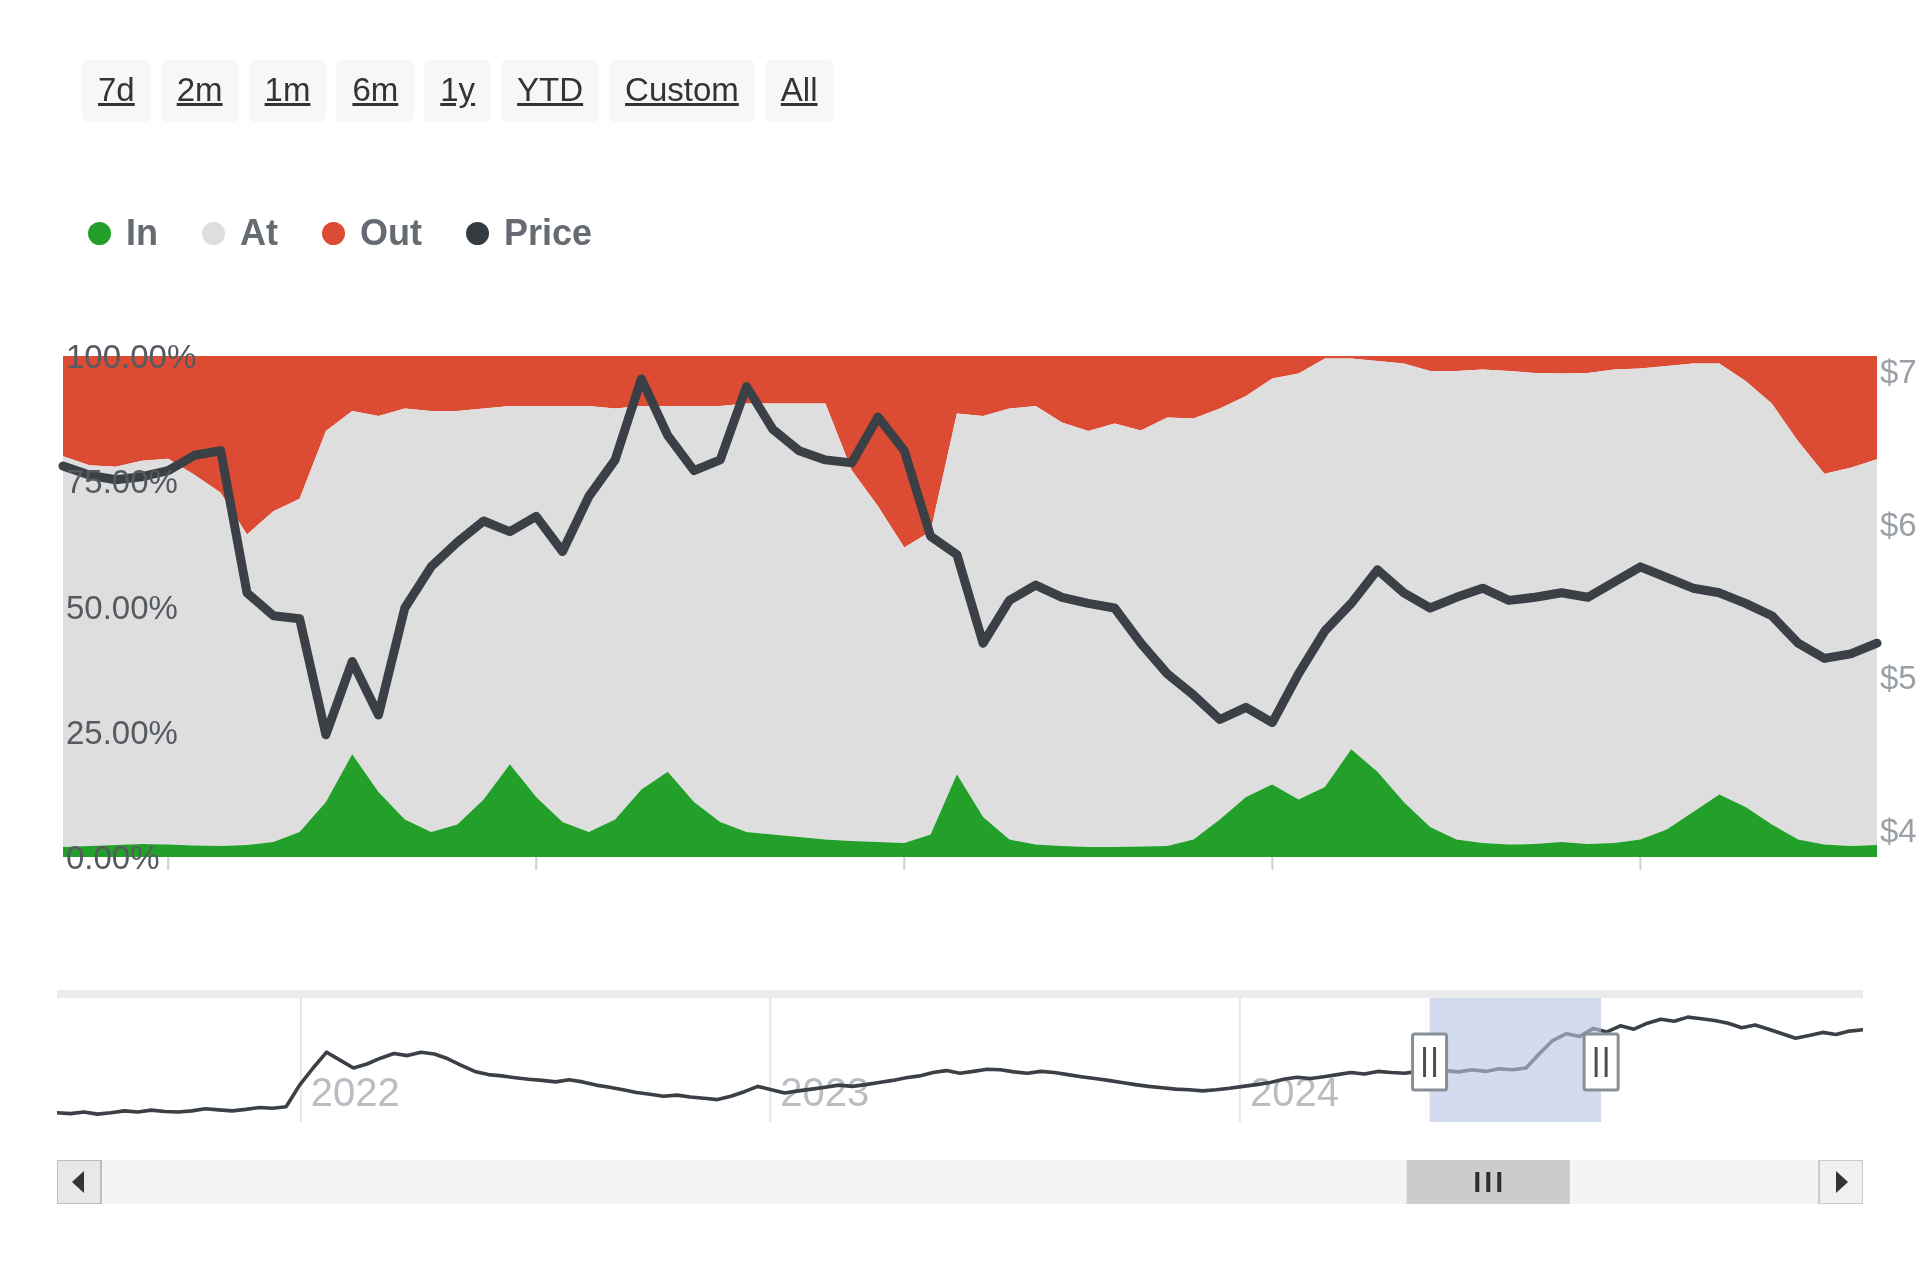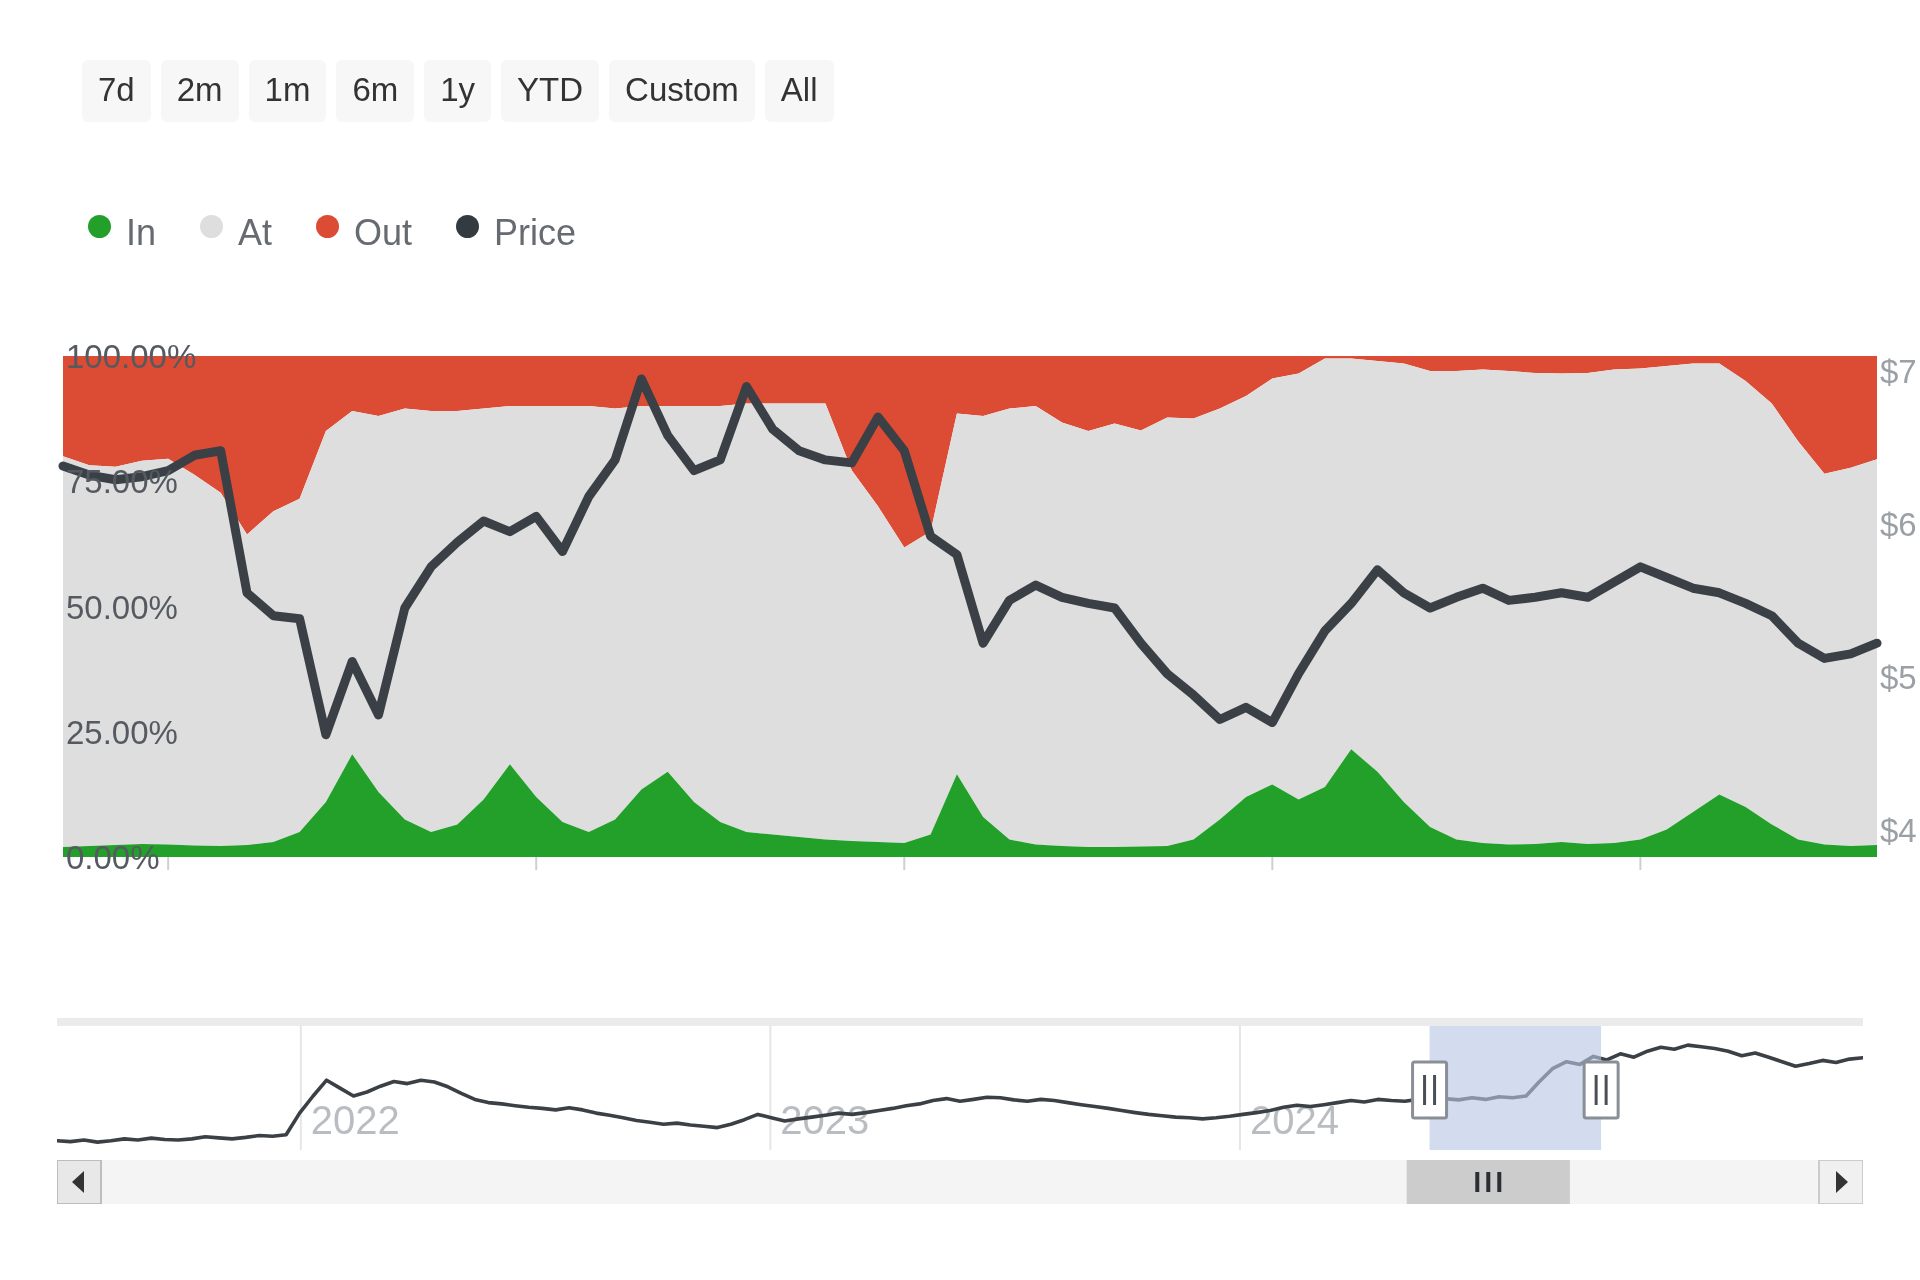--- a/index.html
+++ b/index.html
@@ -34,35 +34,38 @@
     background: #f7f7f7;
     border: none;
     border-radius: 6px;
     color: #333333;
     font-family: "Liberation Sans", sans-serif;
     font-size: 33px;
     line-height: 1;
     padding: 13px 16px 16px 16px;
     cursor: pointer;
     white-space: nowrap;
+    text-decoration: underline;
   }
 
   
   #legend {
     position: absolute;
     left: 88px;
     top: 215px;
     display: flex;
     align-items: center;
     gap: 0px;
   }
   .legend-item {
     display: flex;
+    align-items: center;
     cursor: pointer;
     margin-right: 44px;
+    font-weight: bold;
   }
   .legend-dot {
     width: 23px;
     height: 23px;
     border-radius: 50%;
     display: inline-block;
     margin-right: 15px;
   }
   .legend-label {
     font-size: 36px;
@@ -95,21 +98,21 @@
     font-size: 33px;
     fill: #5b6068;
     font-family: "Liberation Sans", sans-serif;
     text-anchor: middle;
   }
 
   
   #navigator {
     position: absolute;
     left: 57px;
-    top: 1018px;
+    top: 990px;
     width: 1806px;
     height: 165px;
   }
   .nav-year {
     font-size: 40px;
     fill: #b9bdc2;
     font-family: "Liberation Sans", sans-serif;
   }
 
   

